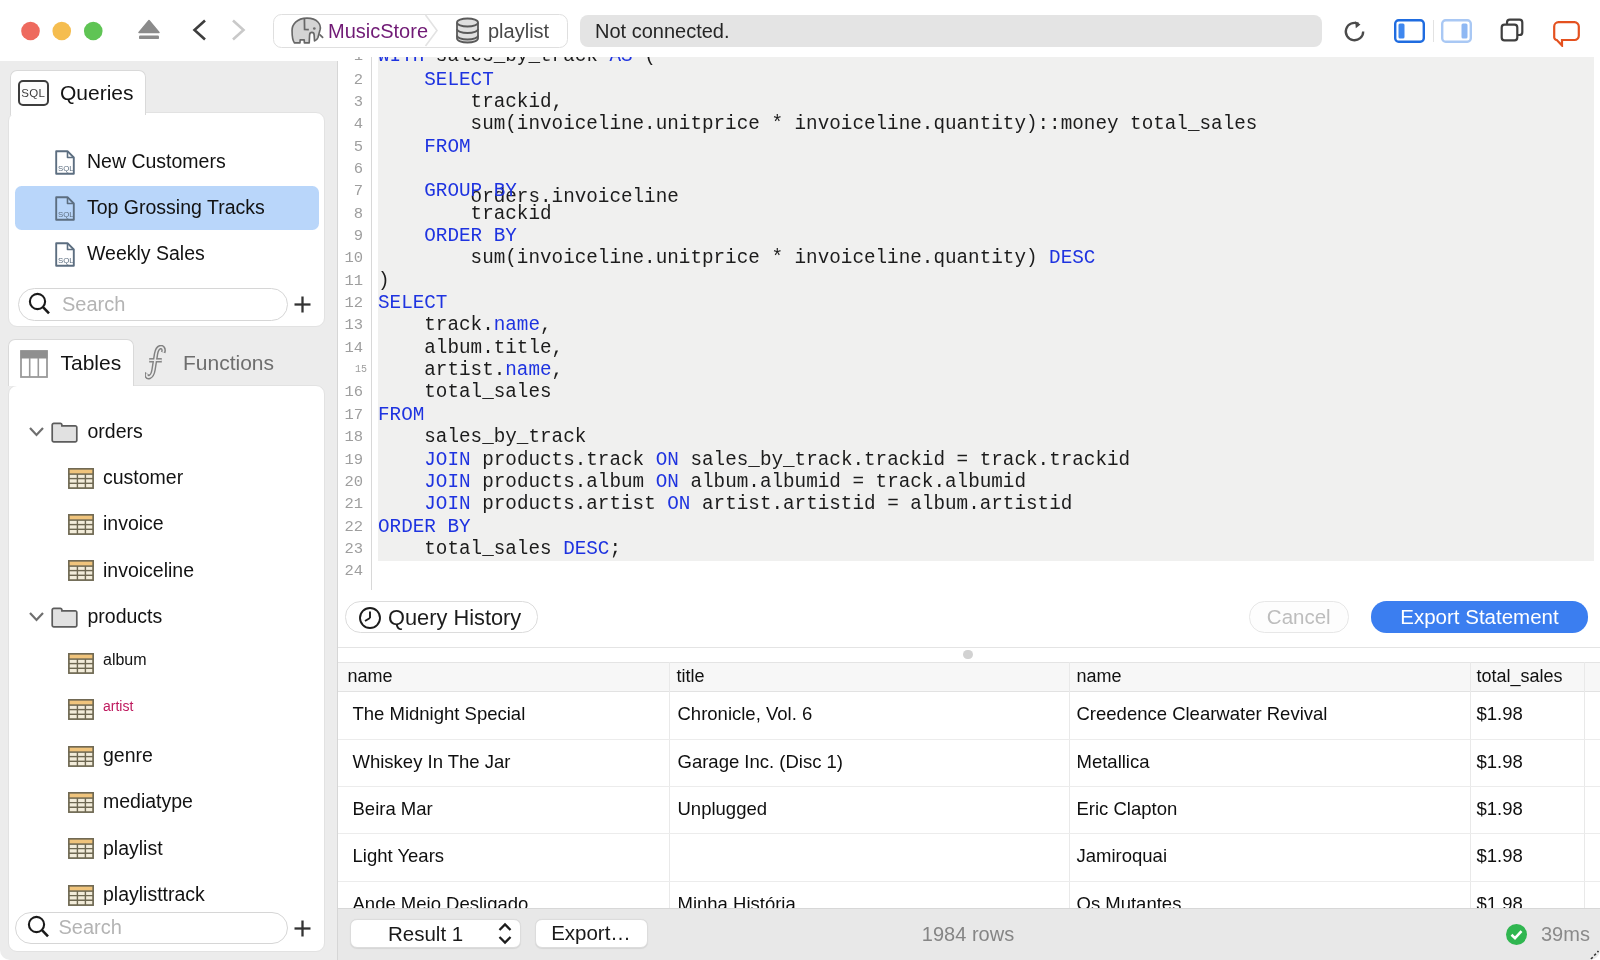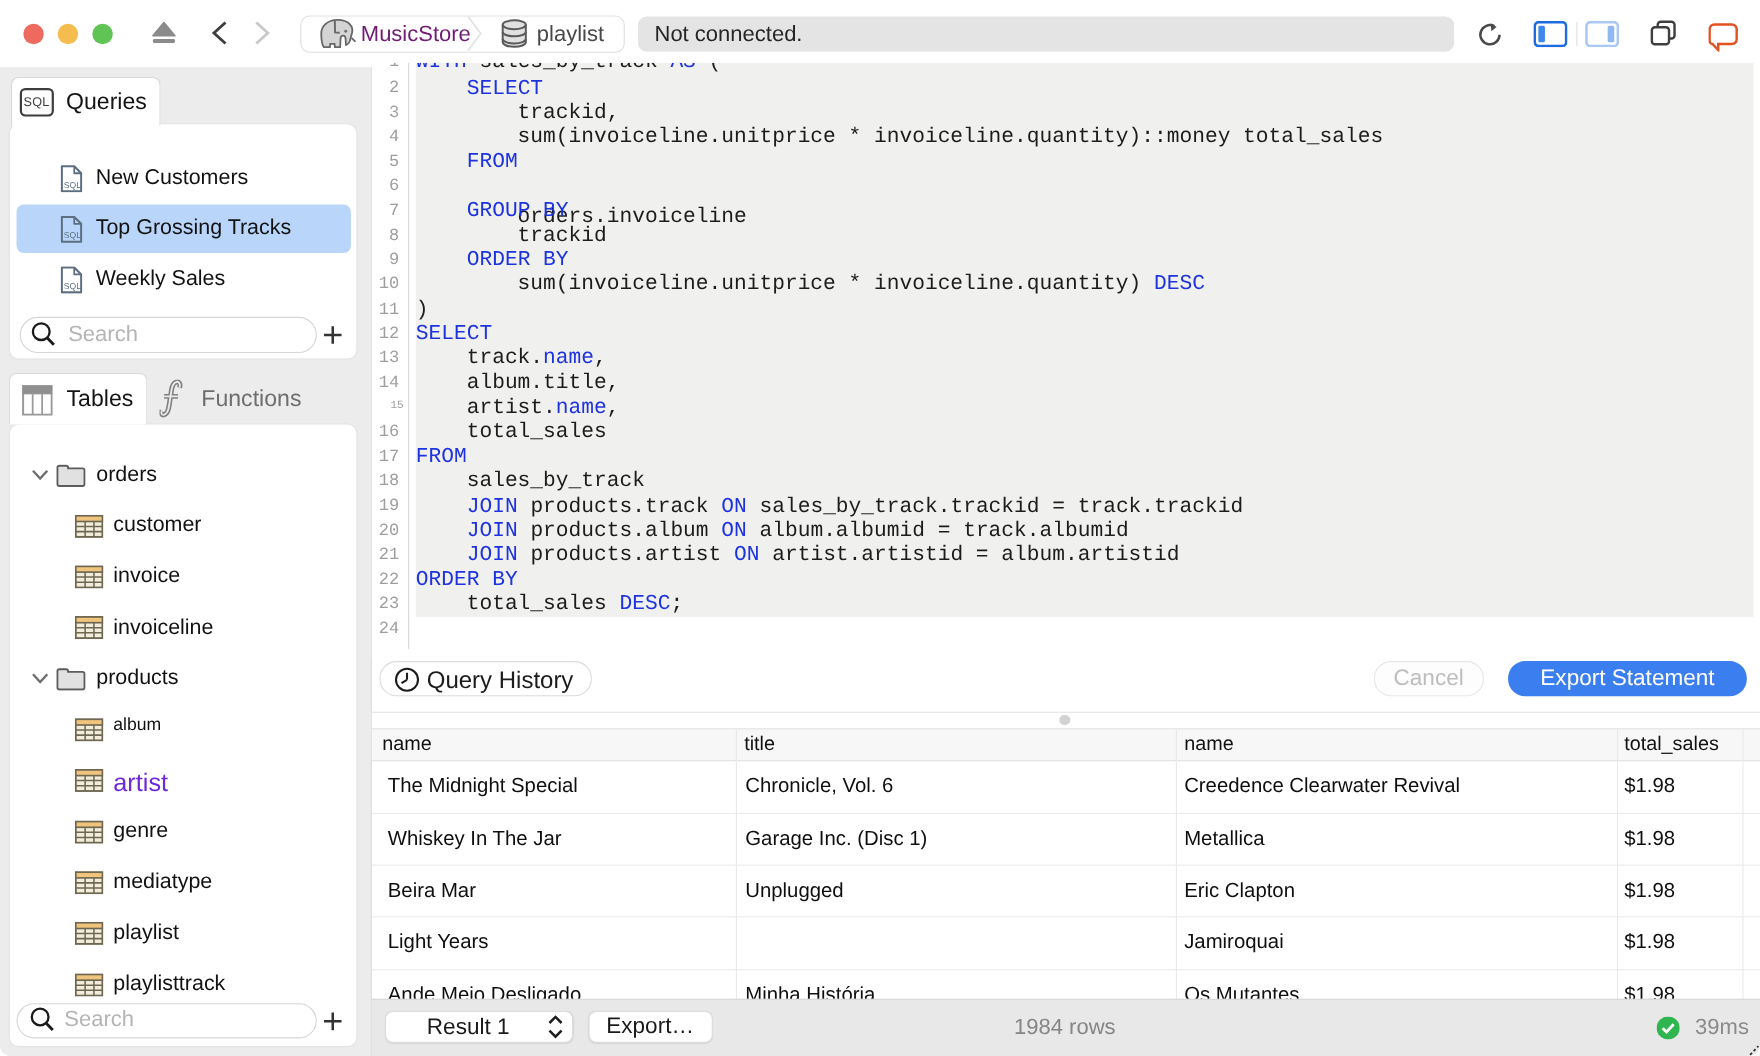--- a/index.html
+++ b/index.html
@@ -125,21 +125,21 @@
       </svg>
       <div class="abs" style="left:103px; top:651.3px; font-size:16px; color:#121212;">album</div>
       <svg class="abs" style="left:67.5px; top:699.3px;" width="26" height="21" viewBox="0 0 26 21">
         <rect x="0.9" y="0.9" width="24.2" height="19.2" fill="#f2ecda" stroke="#6e6852" stroke-width="1.7"></rect>
         <rect x="0.9" y="0.9" width="24.2" height="5.2" fill="#f0c47c" stroke="#6e6852" stroke-width="1.5"></rect>
         <line x1="9.4" y1="6" x2="9.4" y2="20" stroke="#6e6852" stroke-width="1.4"></line>
         <line x1="17.4" y1="6" x2="17.4" y2="20" stroke="#6e6852" stroke-width="1.4"></line>
         <line x1="1" y1="10.6" x2="25" y2="10.6" stroke="#6e6852" stroke-width="1.4"></line>
         <line x1="1" y1="15.3" x2="25" y2="15.3" stroke="#6e6852" stroke-width="1.4"></line>
       </svg>
-      <div class="abs" style="left:103px; top:697.5999999999999px; font-size:23px; color:#6d28d9;">artist</div>
+      <div class="abs" style="left:103px; top:697.5999999999999px; font-size:14px; color:#be185d;">artist</div>
       <svg class="abs" style="left:67.5px; top:745.6px;" width="26" height="21" viewBox="0 0 26 21">
         <rect x="0.9" y="0.9" width="24.2" height="19.2" fill="#f2ecda" stroke="#6e6852" stroke-width="1.7"></rect>
         <rect x="0.9" y="0.9" width="24.2" height="5.2" fill="#f0c47c" stroke="#6e6852" stroke-width="1.5"></rect>
         <line x1="9.4" y1="6" x2="9.4" y2="20" stroke="#6e6852" stroke-width="1.4"></line>
         <line x1="17.4" y1="6" x2="17.4" y2="20" stroke="#6e6852" stroke-width="1.4"></line>
         <line x1="1" y1="10.6" x2="25" y2="10.6" stroke="#6e6852" stroke-width="1.4"></line>
         <line x1="1" y1="15.3" x2="25" y2="15.3" stroke="#6e6852" stroke-width="1.4"></line>
       </svg>
       <div class="abs" style="left:103px; top:743.9px; font-size:19.5px; color:#121212;">genre</div>
       <svg class="abs" style="left:67.5px; top:791.9px;" width="26" height="21" viewBox="0 0 26 21">

